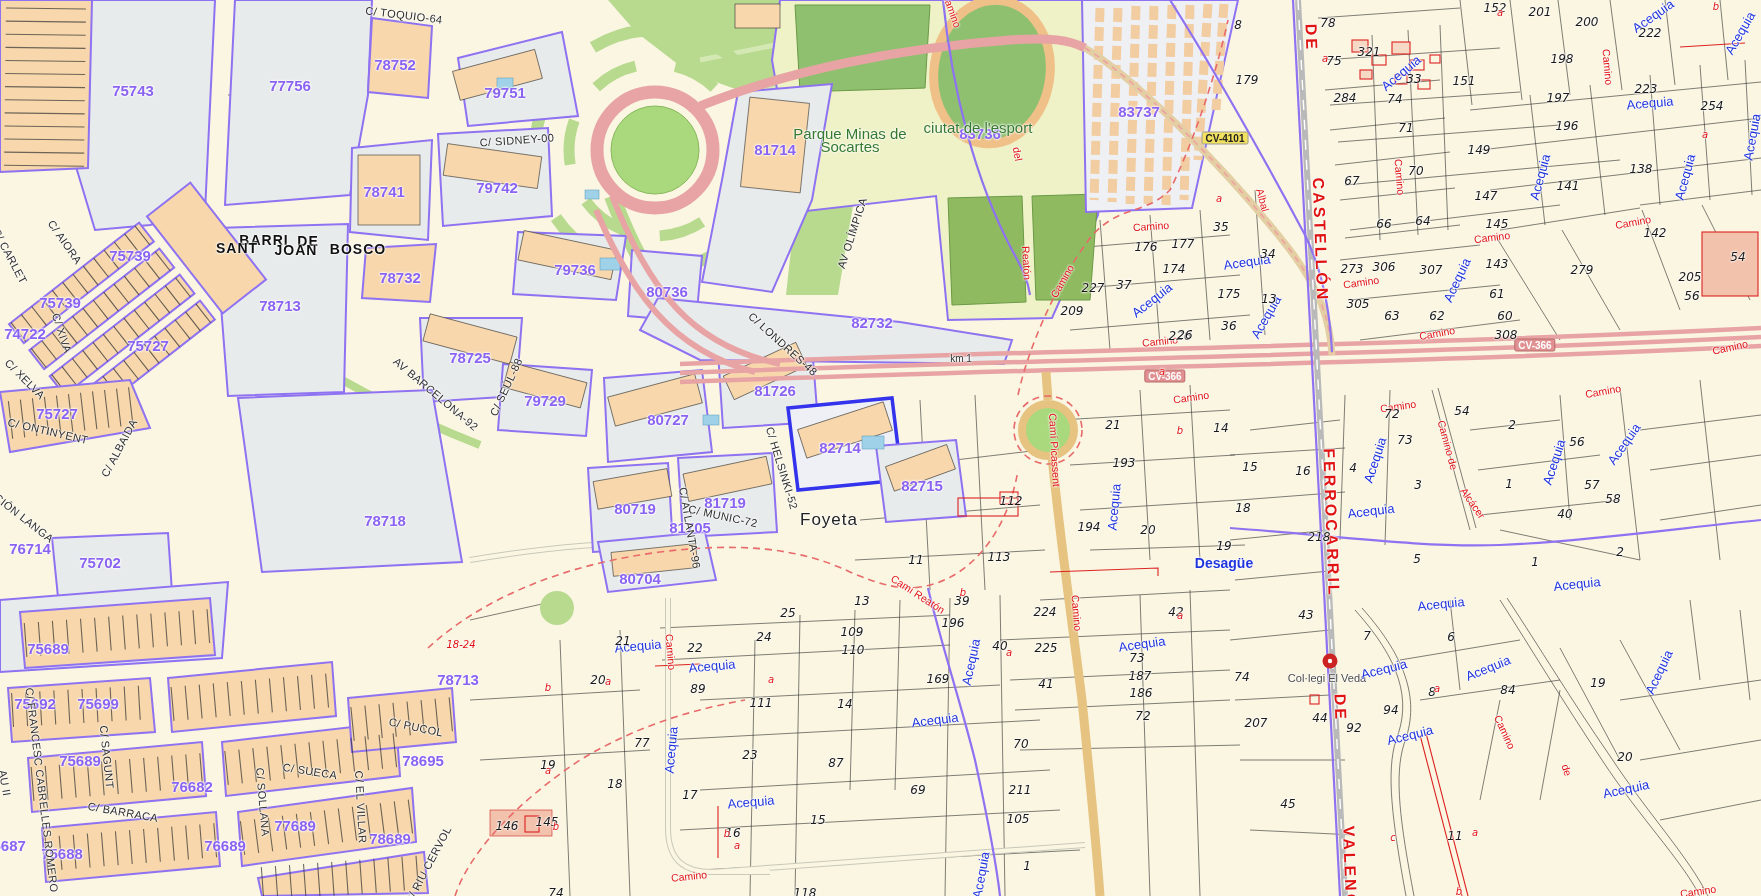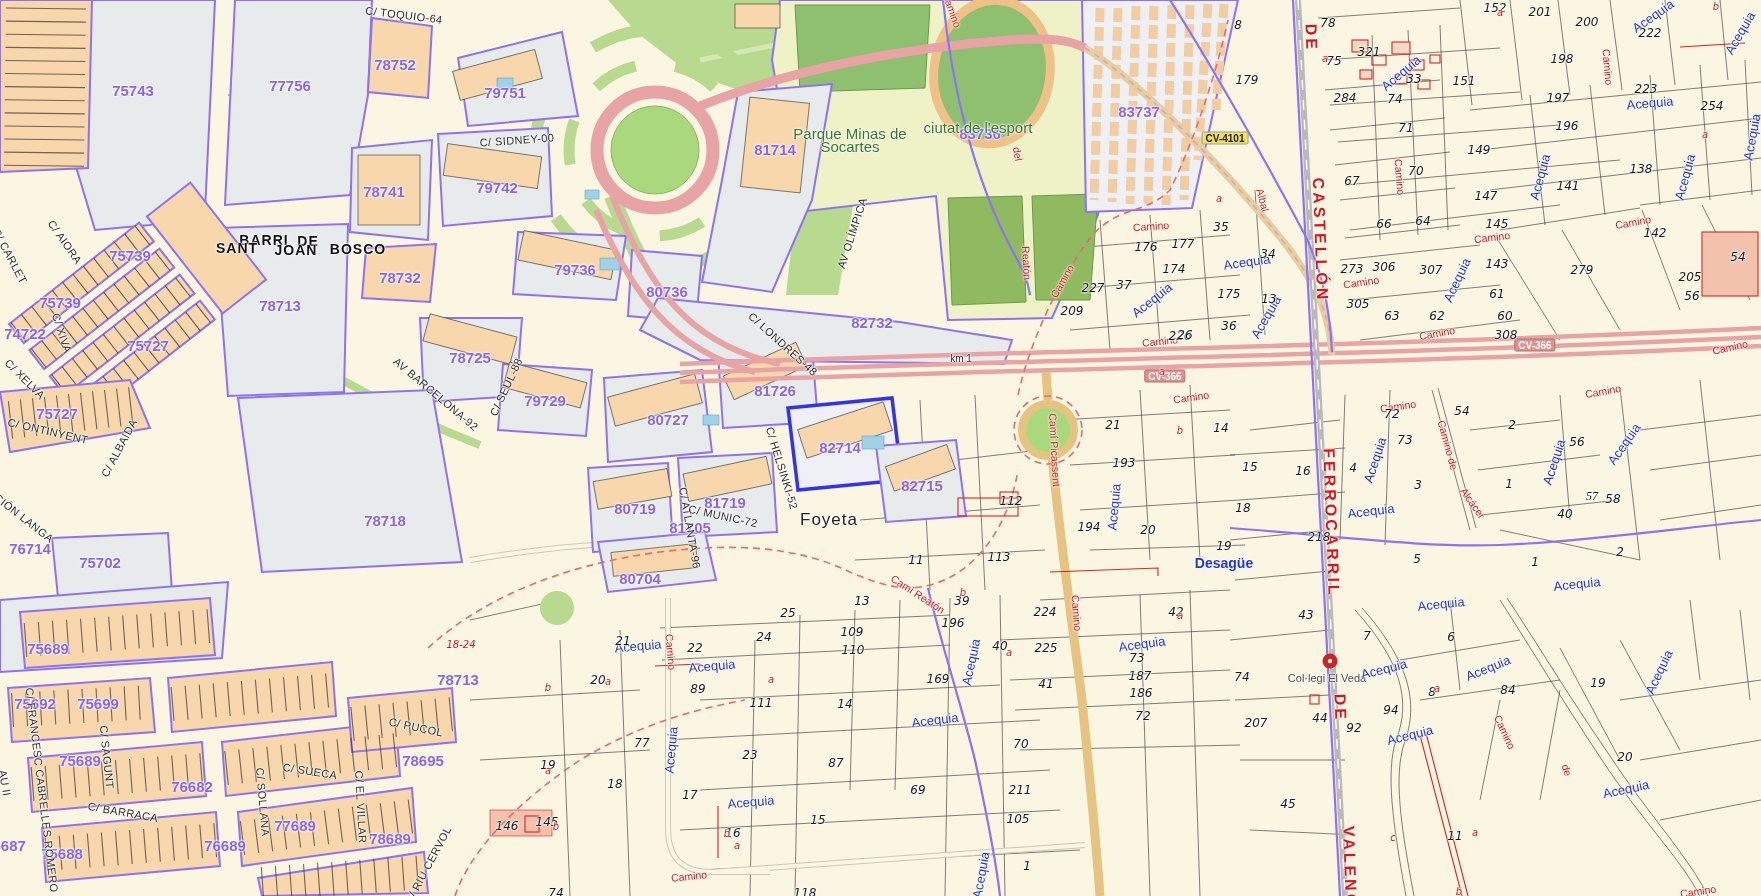--- a/index.html
+++ b/index.html
@@ -479,21 +479,21 @@
       <div class="lbl L-pn" style="left: 1598px; top: 683px; transform: translate(-50%, -50%) rotate(0deg);">19</div>
       <div class="lbl L-pn" style="left: 1625px; top: 757px; transform: translate(-50%, -50%) rotate(0deg);">20</div>
       <div class="lbl L-pn" style="left: 1392px; top: 414px; transform: translate(-50%, -50%) rotate(0deg);">72</div>
       <div class="lbl L-pn" style="left: 1462px; top: 411px; transform: translate(-50%, -50%) rotate(0deg);">54</div>
       <div class="lbl L-pn" style="left: 1512px; top: 425px; transform: translate(-50%, -50%) rotate(0deg);">2</div>
       <div class="lbl L-pn" style="left: 1405px; top: 440px; transform: translate(-50%, -50%) rotate(0deg);">73</div>
       <div class="lbl L-pn" style="left: 1577px; top: 442px; transform: translate(-50%, -50%) rotate(0deg);">56</div>
       <div class="lbl L-pn" style="left: 1353px; top: 468px; transform: translate(-50%, -50%) rotate(0deg);">4</div>
       <div class="lbl L-pn" style="left: 1418px; top: 485px; transform: translate(-50%, -50%) rotate(0deg);">3</div>
       <div class="lbl L-pn" style="left: 1509px; top: 484px; transform: translate(-50%, -50%) rotate(0deg);">1</div>
-      <div class="lbl L-pn" style="left: 1592px; top: 496px; transform: translate(-50%, -50%) rotate(0deg); font-family: Liberation Serif, serif;">57</div>
+      <div class="lbl L-pn" style="left: 1592px; top: 485px; transform: translate(-50%, -50%) rotate(0deg);">57</div>
       <div class="lbl L-pn" style="left: 1613px; top: 499px; transform: translate(-50%, -50%) rotate(0deg);">58</div>
       <div class="lbl L-pn" style="left: 1250px; top: 467px; transform: translate(-50%, -50%) rotate(0deg);">15</div>
       <div class="lbl L-pn" style="left: 1303px; top: 471px; transform: translate(-50%, -50%) rotate(0deg);">16</div>
       <div class="lbl L-pn" style="left: 1243px; top: 508px; transform: translate(-50%, -50%) rotate(0deg);">18</div>
       <div class="lbl L-pn" style="left: 1417px; top: 559px; transform: translate(-50%, -50%) rotate(0deg);">5</div>
       <div class="lbl L-pn" style="left: 1535px; top: 562px; transform: translate(-50%, -50%) rotate(0deg);">1</div>
       <div class="lbl L-pn" style="left: 1620px; top: 552px; transform: translate(-50%, -50%) rotate(0deg);">2</div>
       <div class="lbl L-pn" style="left: 1565px; top: 514px; transform: translate(-50%, -50%) rotate(0deg);">40</div>
       <div class="lbl L-pn" style="left: 1319px; top: 537px; transform: translate(-50%, -50%) rotate(0deg);">218</div>
       <div class="lbl L-pn" style="left: 548px; top: 765px; transform: translate(-50%, -50%) rotate(0deg);">19</div>

